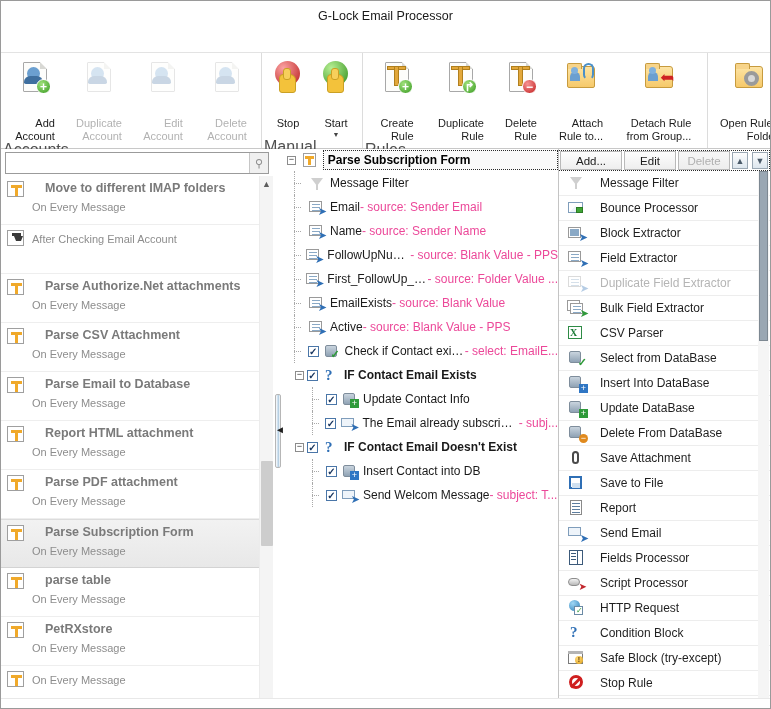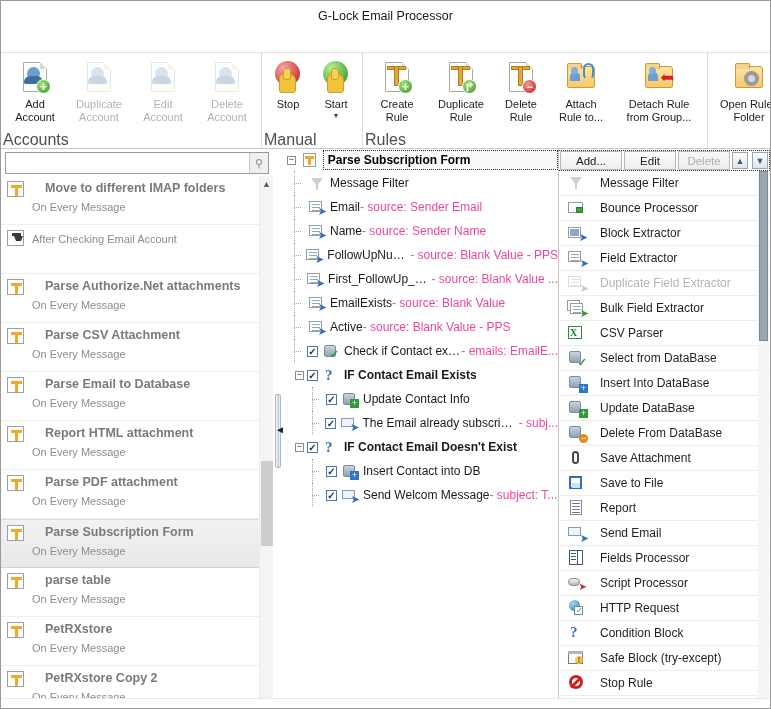--- a/index.html
+++ b/index.html
@@ -73,23 +73,24 @@
   }
   .rbtn.wide { width: 78px; }
   .rbtn .ico {
     width: 34px; height: 34px;
     position: relative;
     margin-bottom: 3px;
   }
   .rbtn .cap {
     font-size: 11px;
     line-height: 12.5px;
-    text-align: center;
+    text-align: right;
     color: #1c1c1c;
     white-space: pre-line;
+    margin-top: 19px;
   }
   .rbtn.disabled .cap { color: #b2b2b2; }
   .rbtn.disabled .ico { opacity: .28; }
   .rbtn .drop {
     font-size: 7px; color: #444; line-height: 8px; margin-top: 1px;
   }
 
   
   .sheet {
     position: absolute; left: 5px; top: 1px;
@@ -616,21 +617,20 @@
               <span class="ri-icon">
                 <i></i>
               </span>
               <div class="ri-title">PetRXstore</div>
               <div class="ri-sub">On Every Message</div>
             </div>
             <div class="rule-item">
               <span class="ri-icon">
                 <i></i>
               </span>
-              <div class="ri-title">PetRXstore Copy 2</div>
               <div class="ri-sub">On Every Message</div>
             </div>
           </div>
         <div class="list-scroll">
           <div class="ls-up">▲</div>
           <div class="ls-thumb" style="top:285px;height:85px;"></div>
         </div>
       </div>
     </div>
 
@@ -700,21 +700,21 @@
           <div class="node-row">
             <span style="display:inline-block;width:25px;position:relative;">
               <span style="position:absolute;left:11px;top:-12px;border-left:1px dotted #a9a9a9;height:24px;"></span>
               <span style="position:absolute;left:11px;top:0px;border-top:1px dotted #a9a9a9;width:7px;"></span>
             </span>
             <span class="nico">
               <span class="ic-field"></span>
               <span class="ic-arrow">➤</span>
             </span>
             <span class="lbl">First_FollowUp_Date</span>
-            <span class="sub"> - source: Blank Value ...</span>
+            <span class="sub"> - source: Folder Value ...</span>
           </div>
           <div class="node-row">
             <span style="display:inline-block;width:25px;position:relative;">
               <span style="position:absolute;left:11px;top:-12px;border-left:1px dotted #a9a9a9;height:24px;"></span>
               <span style="position:absolute;left:11px;top:0px;border-top:1px dotted #a9a9a9;width:7px;"></span>
             </span>
             <span class="nico">
               <span class="ic-field"></span>
               <span class="ic-arrow">➤</span>
             </span>
@@ -737,21 +737,21 @@
             <span style="display:inline-block;width:25px;position:relative;">
               <span style="position:absolute;left:11px;top:-12px;border-left:1px dotted #a9a9a9;height:24px;"></span>
               <span style="position:absolute;left:11px;top:0px;border-top:1px dotted #a9a9a9;width:7px;"></span>
             </span>
             <span class="cbx">✓</span>
             <span class="nico">
               <span class="ic-db"></span>
               <span style="position:absolute;right:0px;bottom:0px;color:#2f9a3a;font-size:11px;line-height:9px;font-weight:bold;">✓</span>
             </span>
             <span class="lbl">Check if Contact exists</span>
-            <span class="sub"> - emails: EmailE...</span>
+            <span class="sub"> - select: EmailE...</span>
           </div>
           <div class="node-row bold">
             <span style="display:inline-block;width:12px"></span>
             <span class="toggle-box">−</span>
             <span class="cbx">✓</span>
             <span class="nico">
               <span class="ic-q">?</span>
             </span>
             <span class="lbl">IF Contact Email Exists</span>
           </div>

